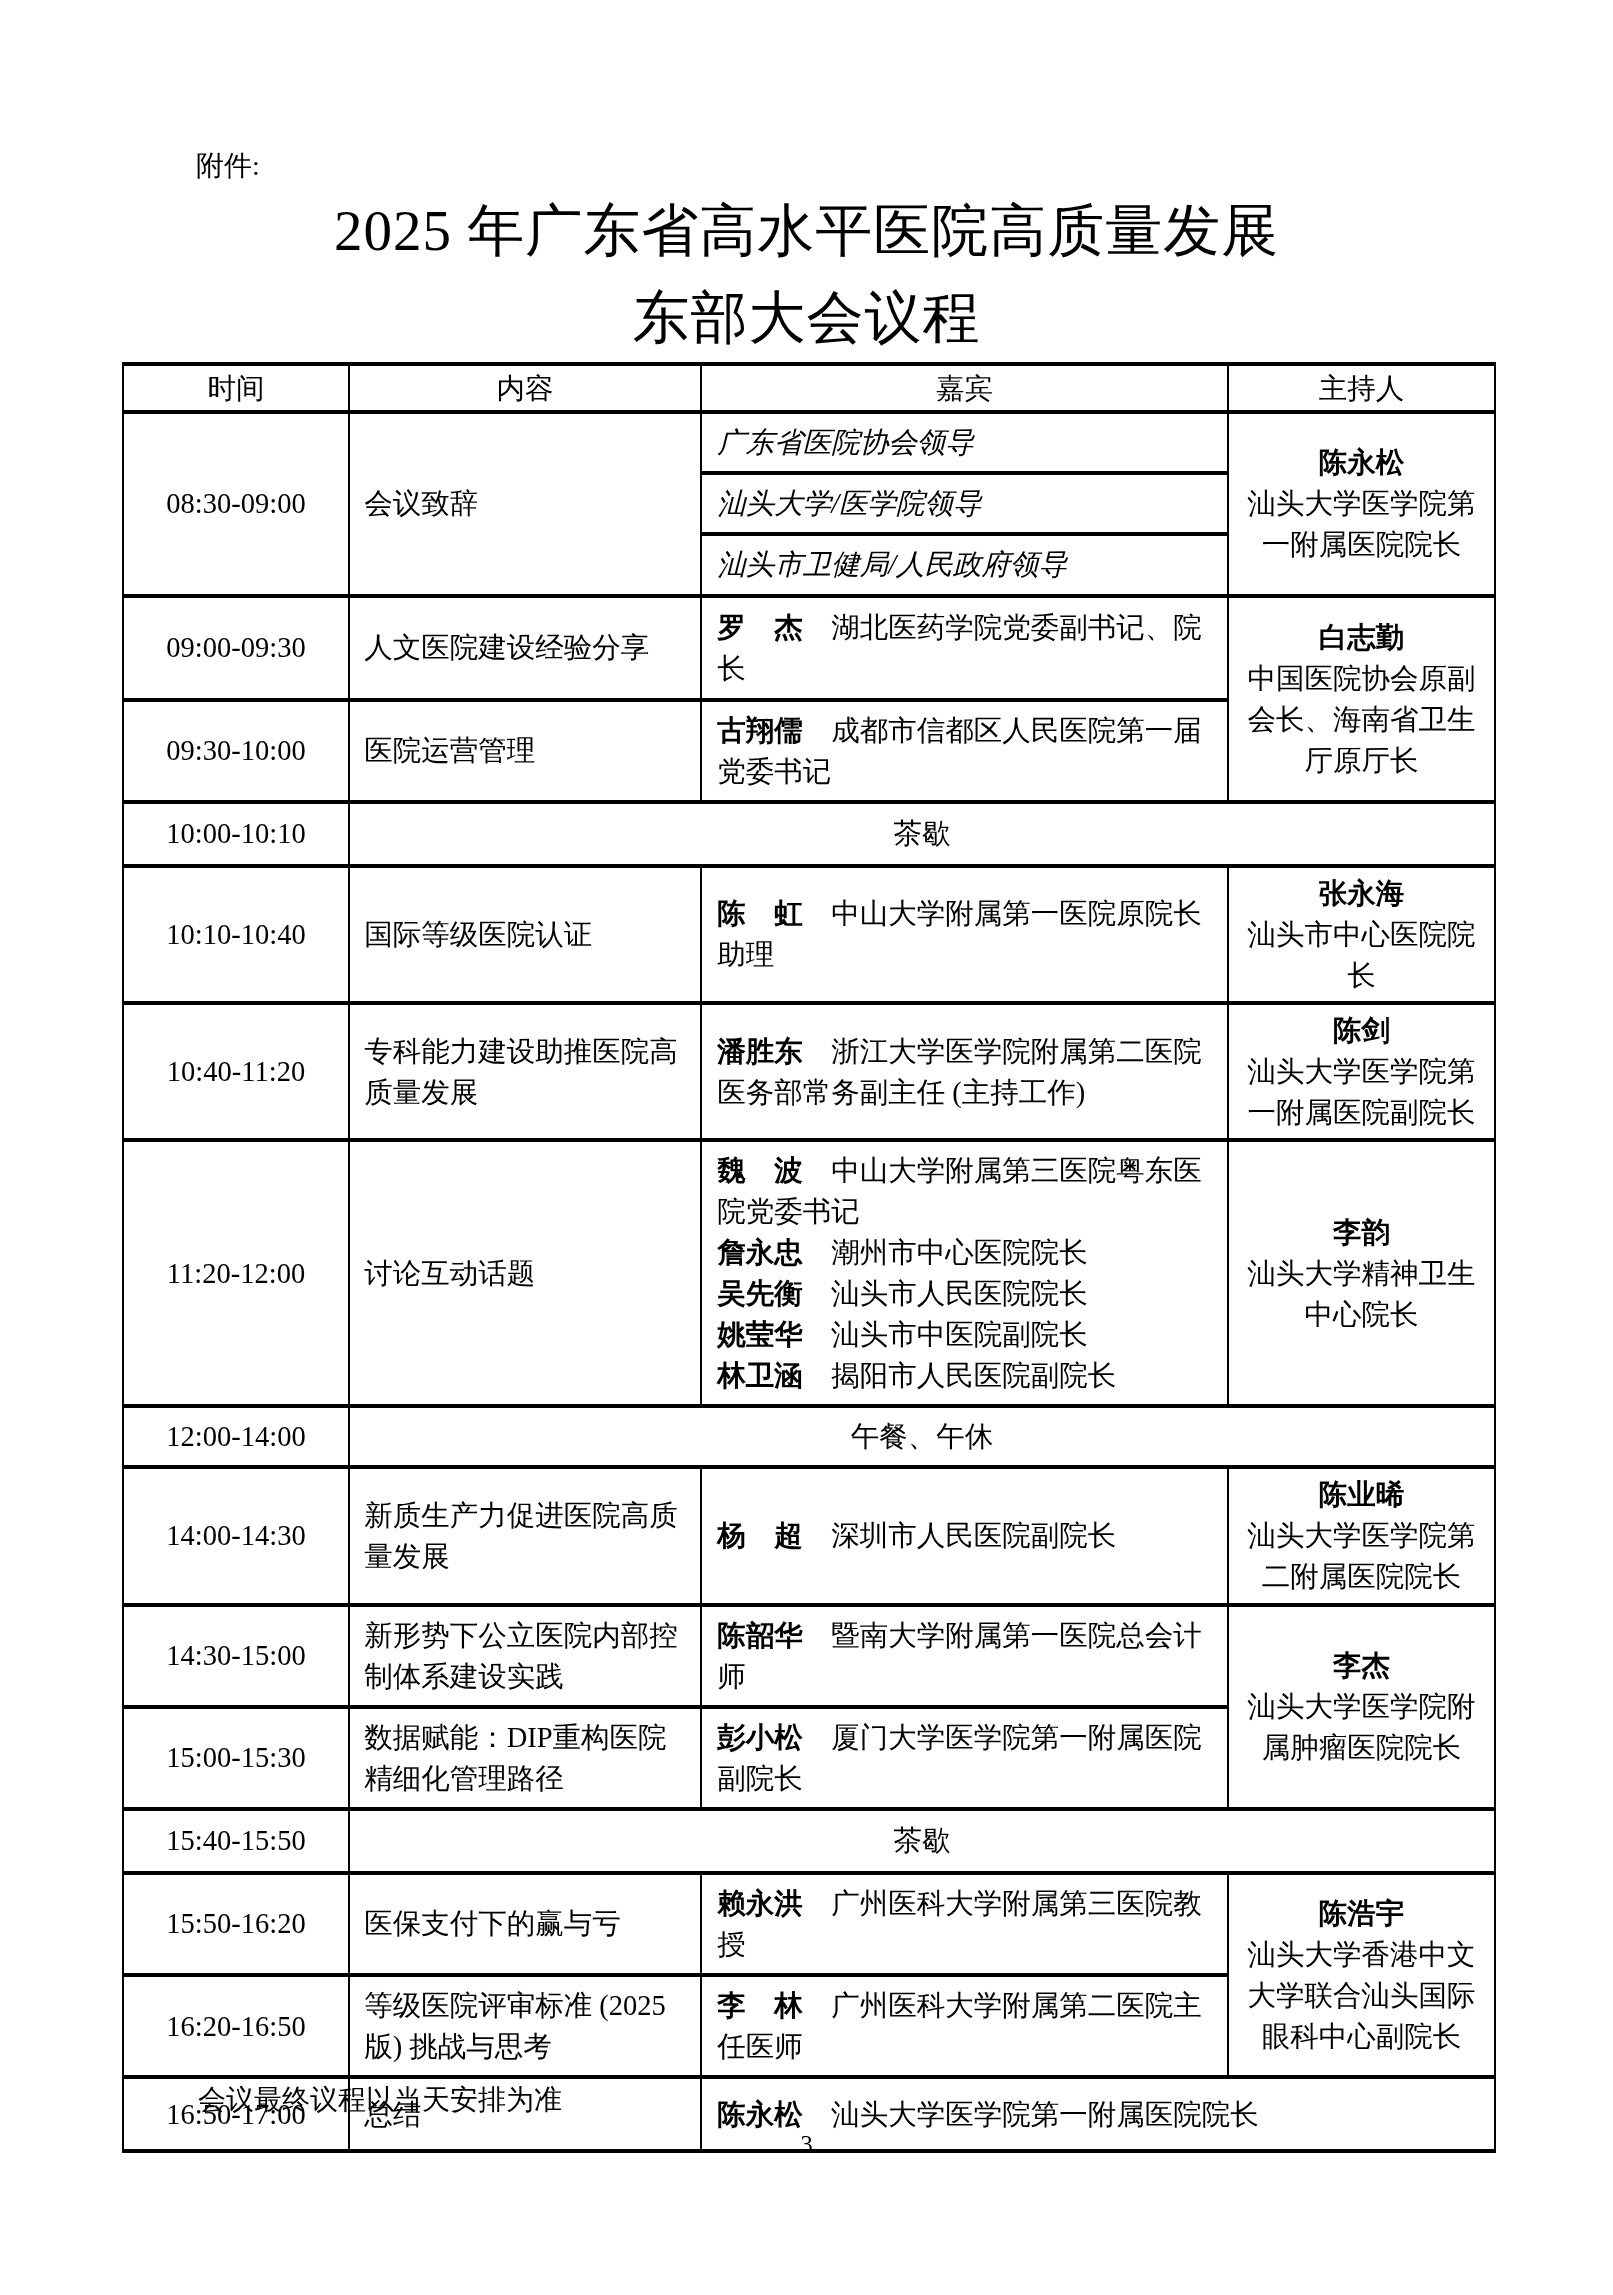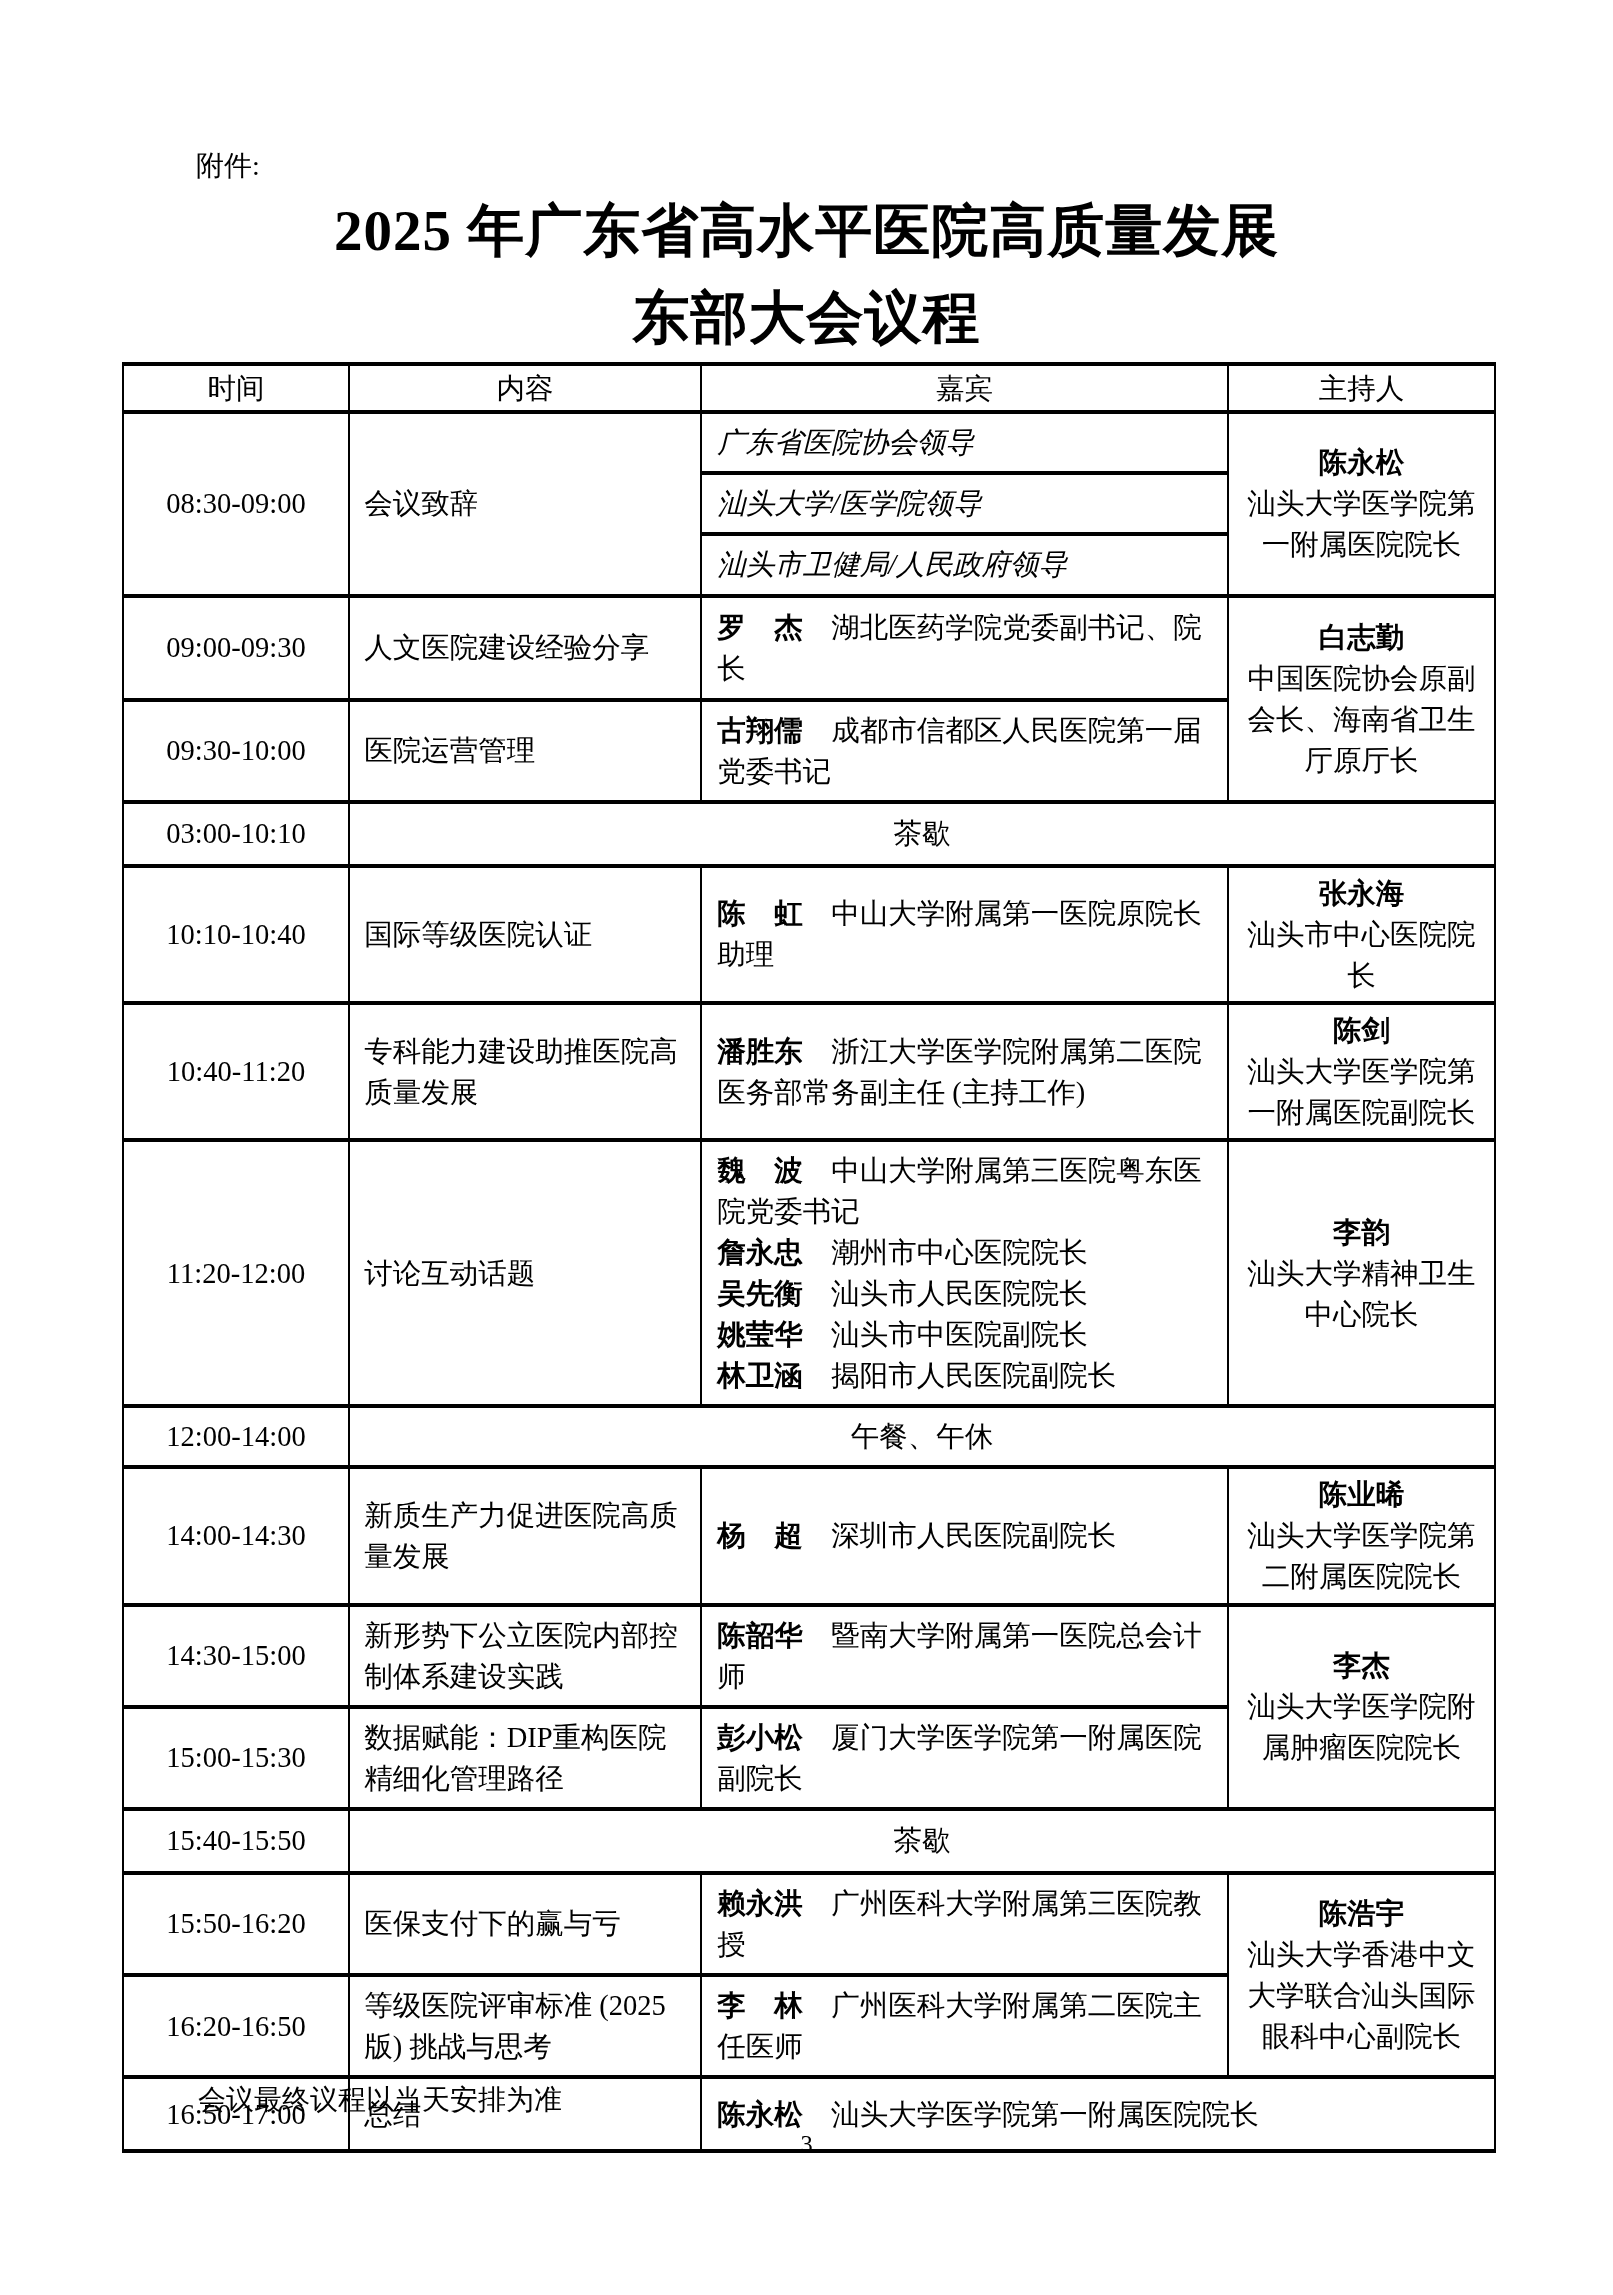--- a/index.html
+++ b/index.html
@@ -9,21 +9,21 @@
     width:1613px; height:2295px;
     color:#000;
     font-family:"Liberation Serif","DejaVu Serif",serif;
   }
   .attachment {
     position:absolute; left:196px; top:143px;
     font-size:28px; line-height:46px;
   }
   .title {
     position:absolute; left:0; top:187px; width:100%;
-    text-align:center; font-weight:bold;
+    text-align:center; font-weight:normal;
     font-size:57px; line-height:87px;
     letter-spacing:1px;
   }
   table.agenda {
     position:absolute; left:122px; top:362px;
     width:1372px;
     border-collapse:collapse; table-layout:fixed;
   }
   .agenda th, .agenda td {
     border:2px solid #000;
@@ -110,21 +110,21 @@
 
   <tr style="height:89px">
     <td class="td-time">09:30-10:00</td>
     <td class="td-content">医院运营管理</td>
     <td class="td-guest">
       <b class="gname">古翔儒</b><span class="gdesc">成都市信都区人民医院第一届党委书记</span>
     </td>
   </tr>
 
   <tr style="height:64px">
-    <td class="td-time">03:00-10:10</td>
+    <td class="td-time">10:00-10:10</td>
     <td class="td-span" colspan="3">茶歇</td>
   </tr>
 
   <tr style="height:91px">
     <td class="td-time">10:10-10:40</td>
     <td class="td-content">国际等级医院认证</td>
     <td class="td-guest">
       <b class="gname">陈　虹</b><span class="gdesc">中山大学附属第一医院原院长助理</span>
     </td>
     <td class="td-host">

